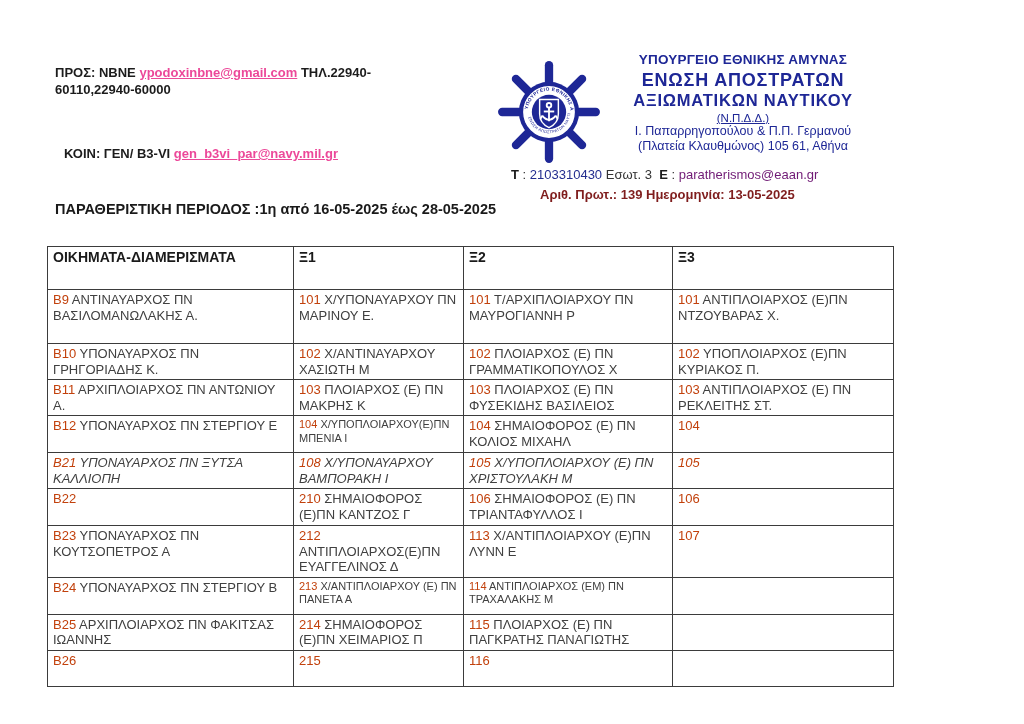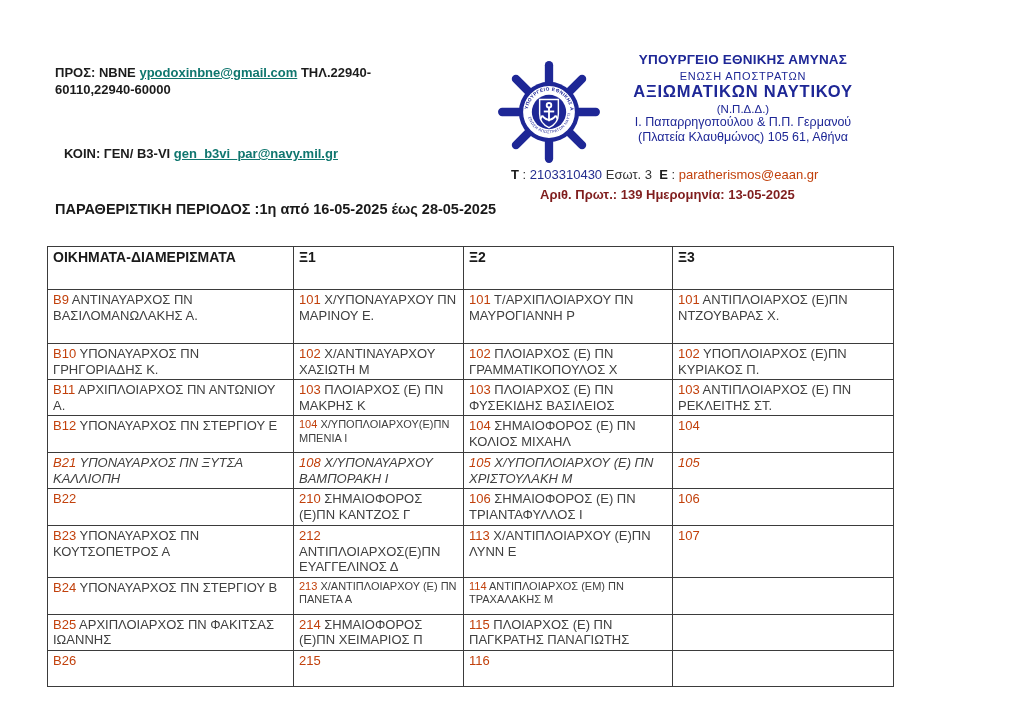--- a/index.html
+++ b/index.html
@@ -5,35 +5,35 @@
   html,body { margin:0; padding:0; background:#ffffff; }
   #page {
     position:relative; width:1024px; height:724px; background:#ffffff;
     font-family:"Liberation Sans", sans-serif; color:#2e2e2e; overflow:hidden;
   }
   .abs { position:absolute; }
 
   
   .pros-block { left:55px; top:64px; width:392px; font-size:13px; font-weight:bold; line-height:17px; color:#1c1c1c; }
   .koin-block { left:64px; top:146px; width:500px; font-size:13px; font-weight:bold; color:#1c1c1c; }
-  a.email-link { color:#0f766e; text-decoration:underline; cursor:pointer; }
+  a.email-link { color:#ec4899; text-decoration:underline; cursor:pointer; }
 
   
   .logo-box { left:497px; top:60px; width:104px; height:104px; }
   .org-block { left:597px; top:52px; width:292px; text-align:center; color:#1e2796; }
   .org-ministry { font-size:13.5px; font-weight:bold; letter-spacing:0.2px; }
-  .org-name1 { font-size:11px; font-weight:normal; letter-spacing:0.8px; margin-top:3px; }
+  .org-name1 { font-size:18px; font-weight:bold; letter-spacing:0.8px; margin-top:3px; }
   .org-name2 { font-size:16.5px; font-weight:bold; letter-spacing:0.8px; }
-  .org-legal { font-size:11.5px; margin-top:2px; }
+  .org-legal { font-size:11.5px; margin-top:2px;text-decoration:underline; }
   .org-addr  { font-size:12.5px; line-height:15px; }
 
   .contact-line { left:511px; top:167px; font-size:13px; color:#232d8f; white-space:nowrap; }
   .contact-line .lbl { font-weight:bold; color:#1c1c1c; }
   .contact-line .plain { color:#333333; }
-  .contact-line .mail { color:#c2410c; }
+  .contact-line .mail { color:#701a75; }
   .proto-line { left:540px; top:187px; font-size:13px; font-weight:bold; color:#7f1d1d; white-space:nowrap; }
 
   
   .title-block { left:55px; top:200px; font-size:14.5px; font-weight:bold; color:#1a1a1a; line-height:19px; }
   .title-underline { text-decoration:underline; text-decoration-thickness:1.5px; text-underline-offset:2px; }
 
   
   .table-wrap { left:47px; top:246px; }
   table.doc-table { border-collapse:collapse; table-layout:fixed; width:846px; }
   .doc-table th, .doc-table td {

